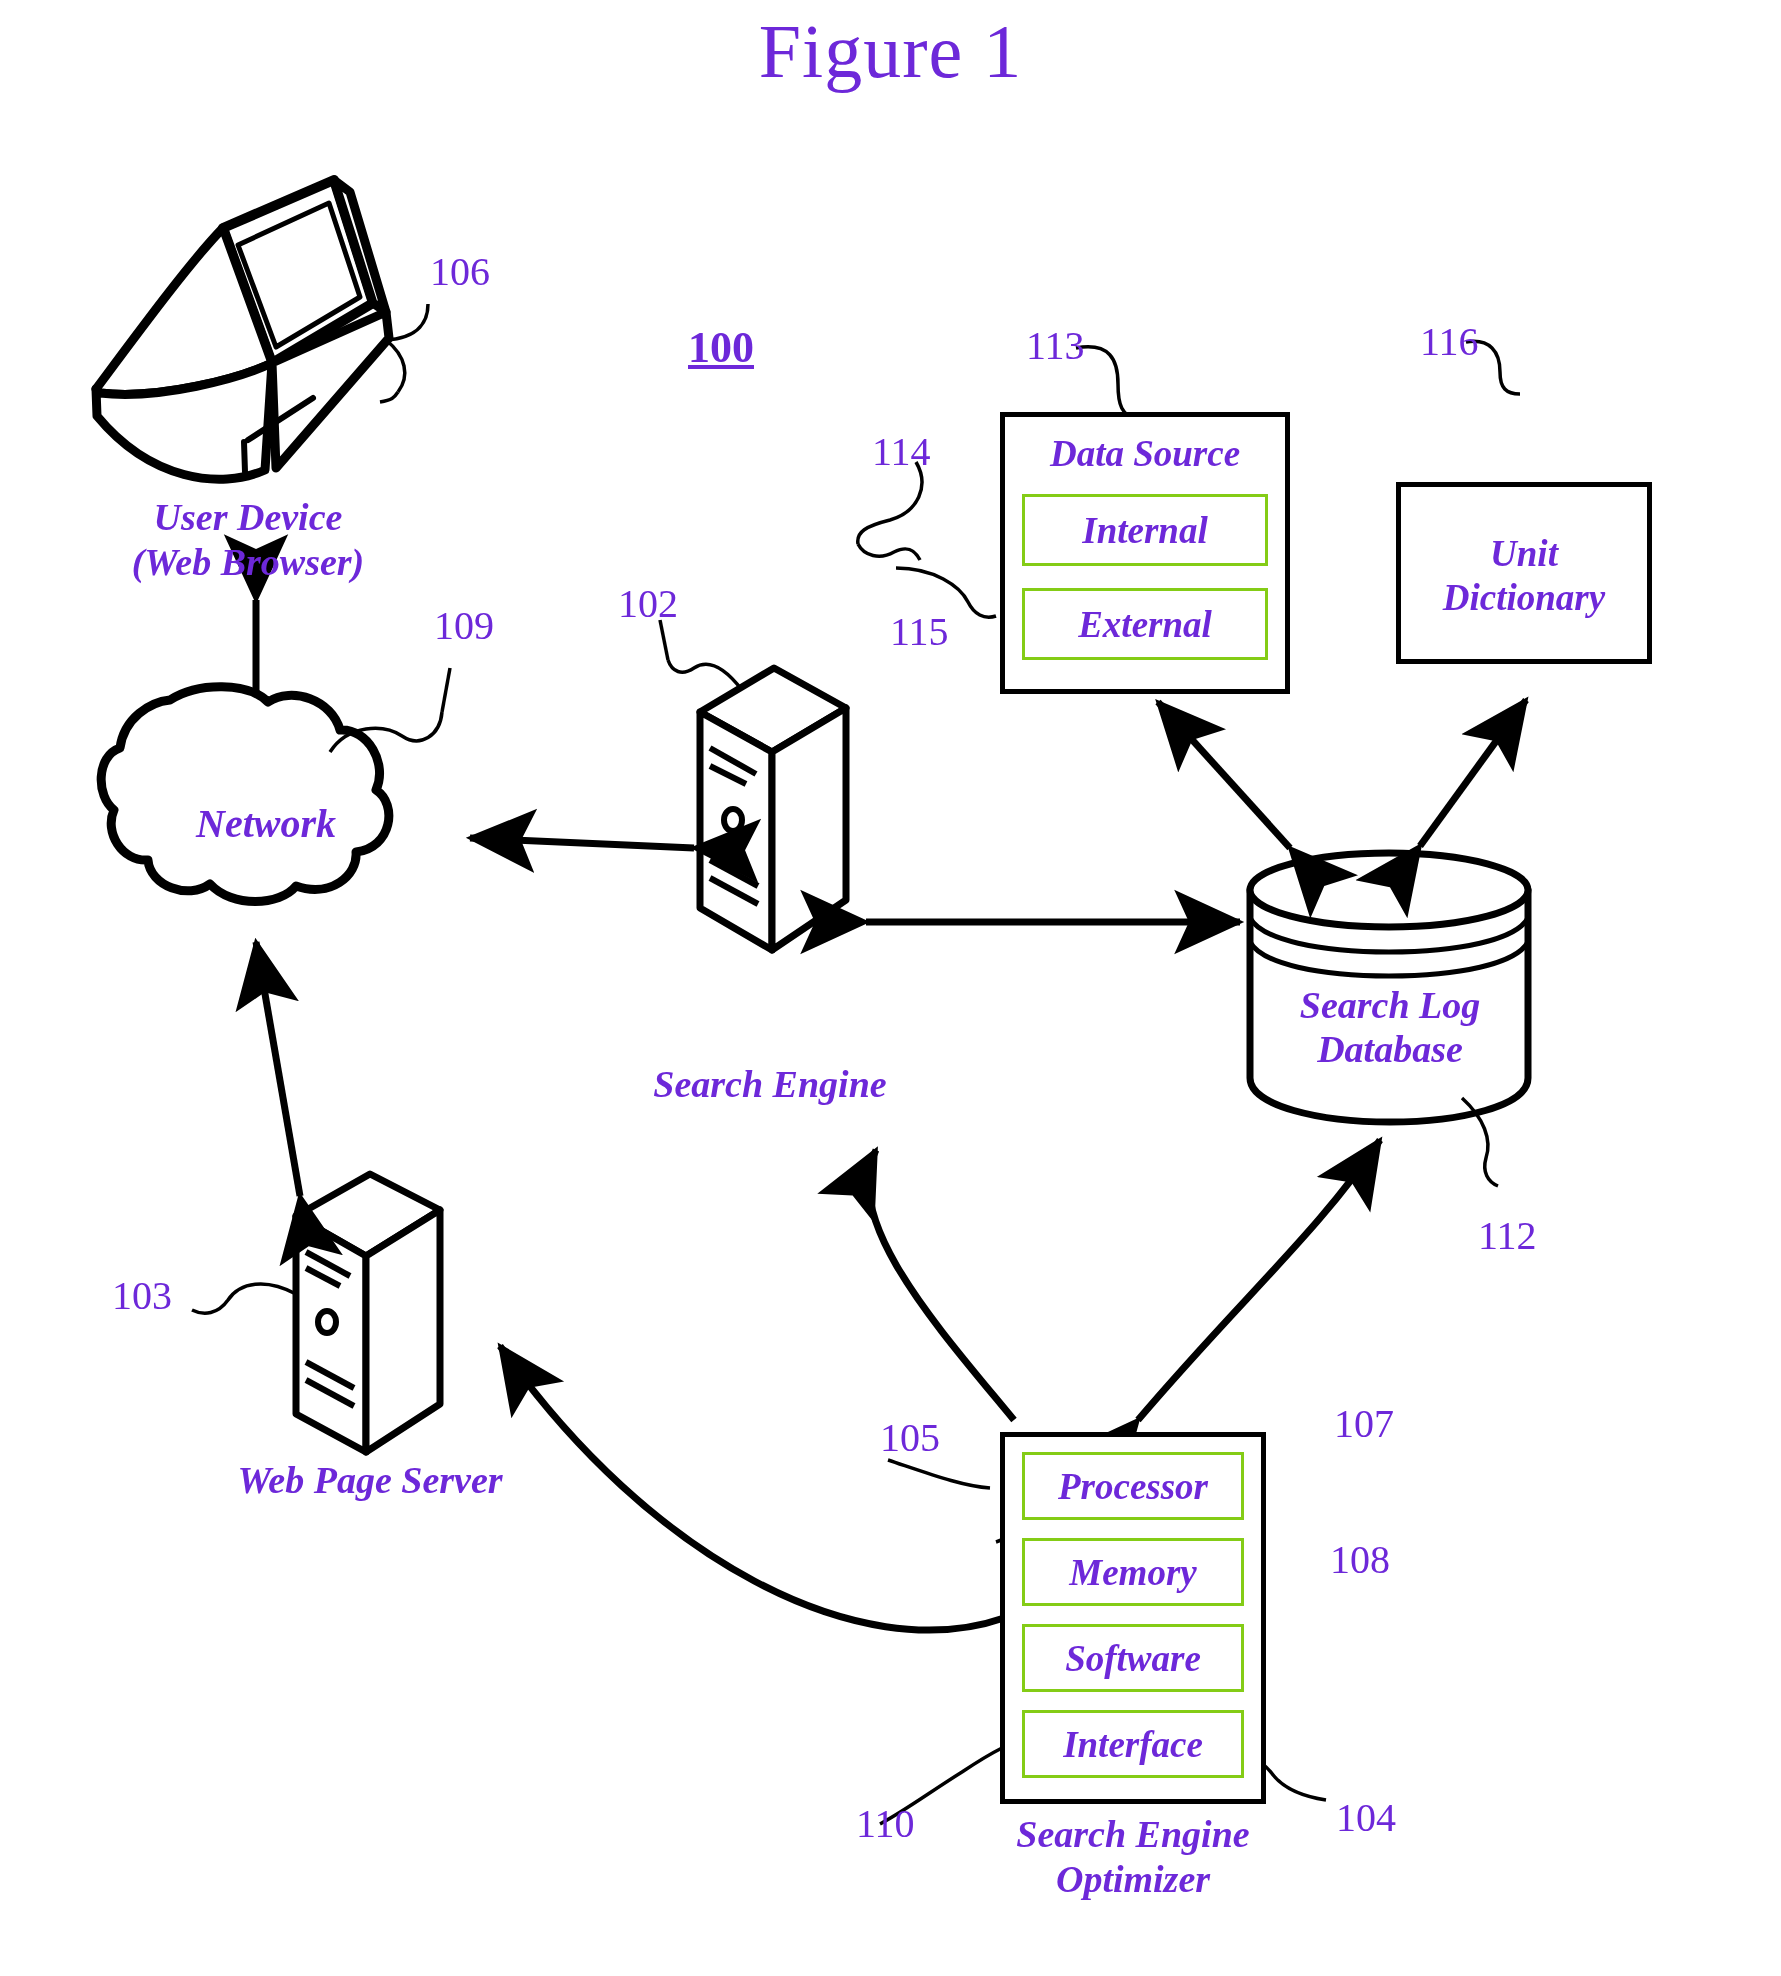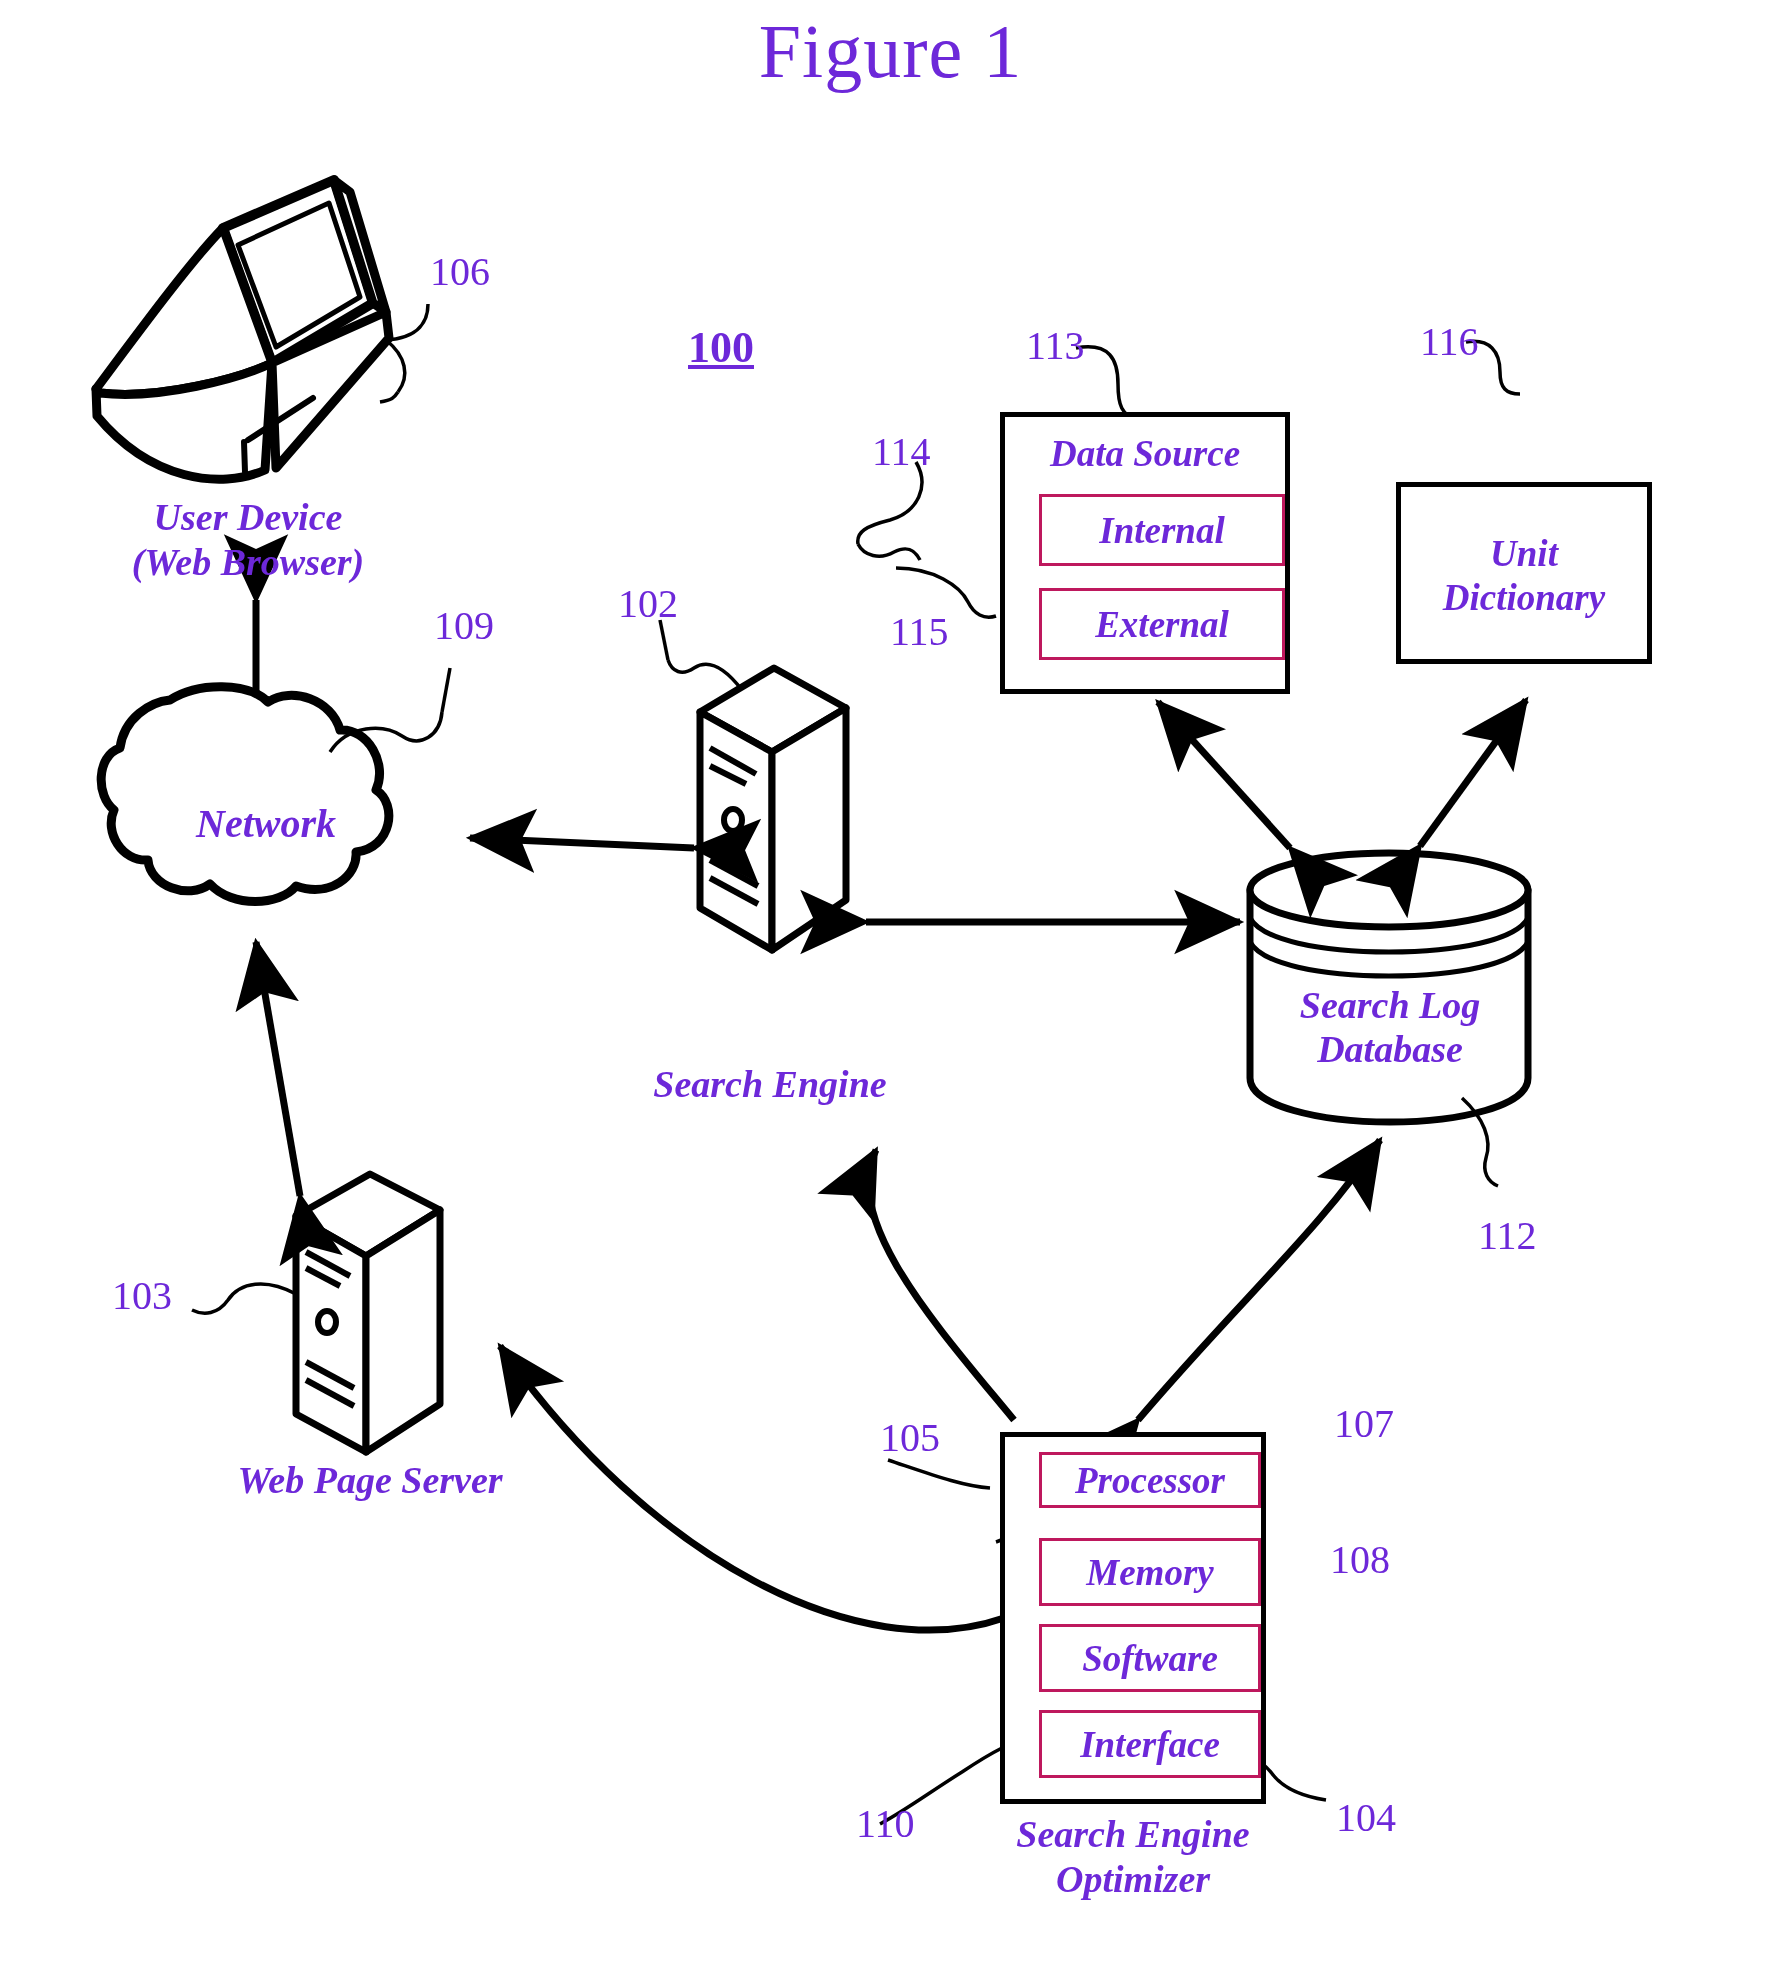--- a/index.html
+++ b/index.html
@@ -61,27 +61,26 @@
     white-space: nowrap;
   }
   .outerbox {
     position: absolute;
     border: 5px solid #000;
     box-sizing: border-box;
     background: #fff;
   }
   .innerbox {
     position: absolute;
-    border: 3px solid #be185d;
+    border: 3px solid #84cc16;
     box-sizing: border-box;
     background: #fff;
     display: flex;
     align-items: center;
     justify-content: center;
-    margin-left: 17px;
   }
   svg.layer {
     position: absolute;
     top: 0;
     left: 0;
     width: 1781px;
     height: 1976px;
     pointer-events: none;
   }
   .netlabel {
@@ -279,21 +278,21 @@
   </div>
   <div class="refnum" style="left:1420px; top:318px;">116</div>
 
   <div class="dblabel" style="left:1250px; top:984px; width:280px;">
     <span>Search Log</span><br>
     <span>Database</span>
   </div>
   <div class="refnum" style="left:1478px; top:1212px;text-align:center;">112</div>
 
   <div class="outerbox" style="left:1000px; top:1432px; width:266px; height:372px;"></div>
-  <div class="innerbox" style="left:1022px; top:1452px; width:222px; height:56px;">
+  <div class="innerbox" style="left:1022px; top:1452px; width:222px; height:68px;">
     <span class="boxlabel" style="position:static;">Processor</span>
   </div>
   <div class="innerbox" style="left:1022px; top:1538px; width:222px; height:68px;justify-content:center;">
     <span class="boxlabel" style="position:static;">Memory</span>
   </div>
   <div class="innerbox" style="left:1022px; top:1710px; width:222px; height:68px;">
     <span class="boxlabel" style="position:static;">Interface</span>
   </div>
   <div class="innerbox" style="left:1022px; top:1624px; width:222px; height:68px;">
     <span class="boxlabel" style="position:static;">Software</span>

